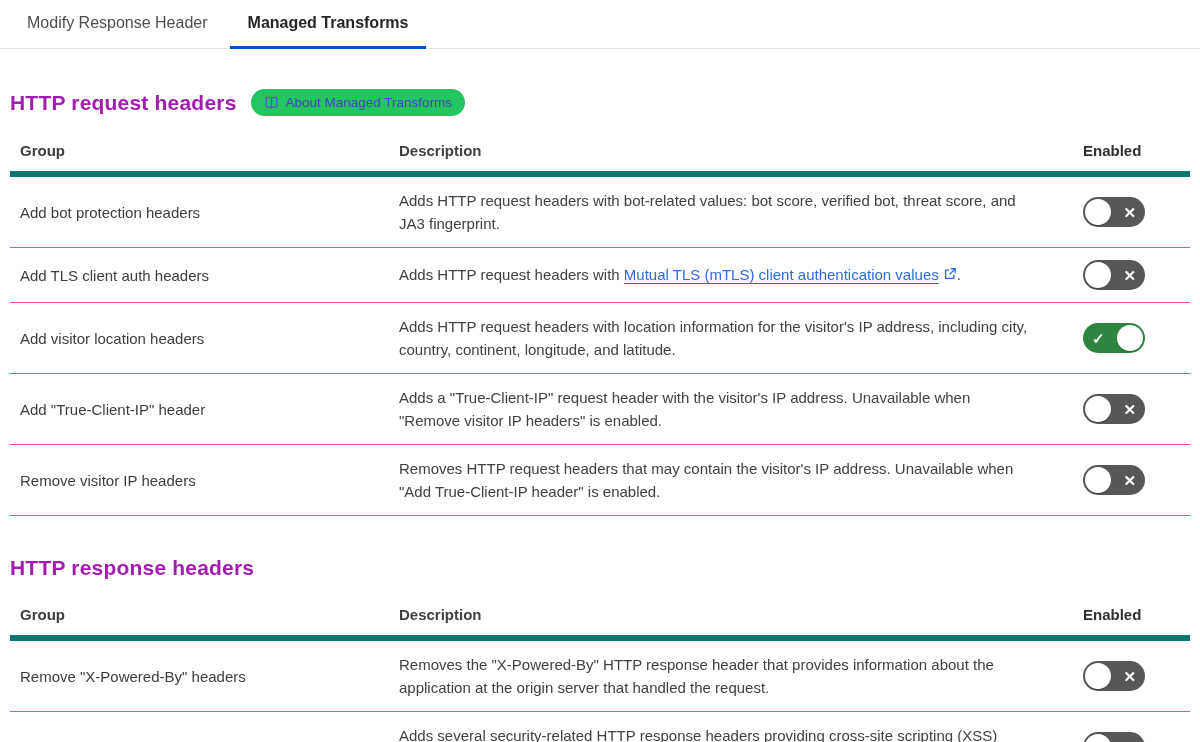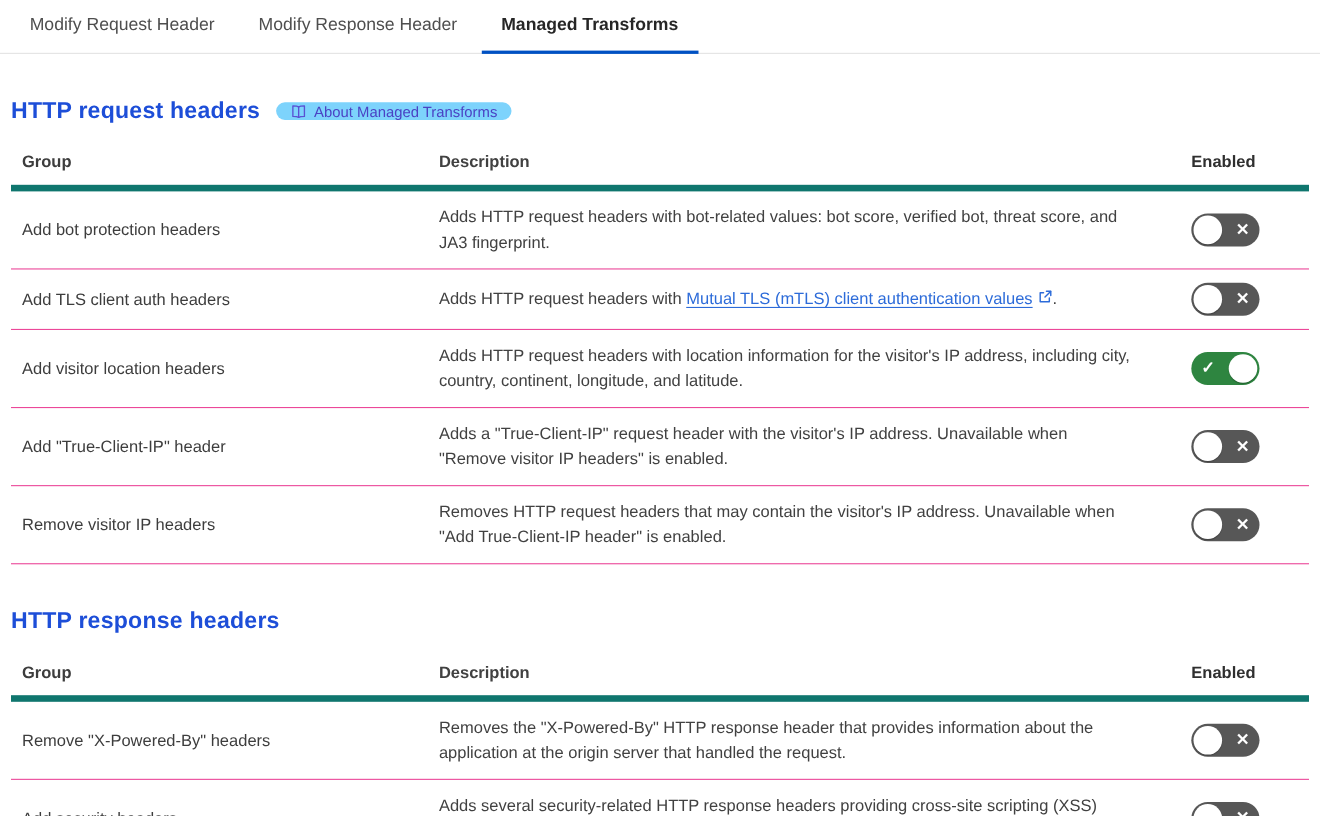--- a/index.html
+++ b/index.html
@@ -9,23 +9,23 @@
   
   .tabbar { display:flex; gap:4px; padding:0 9px; height:49px;
     border-bottom:1px solid #e3e3e3; align-items:stretch; }
   .tab { display:flex; align-items:center; padding:0 18px; font-size:16px;
     color:#4e4e4e; cursor:pointer; border-bottom:3px solid transparent;
     margin-bottom:-1px; white-space:nowrap; }
   .tab.active { color:#262626; font-weight:700; border-bottom-color:#0051c3; }
 
   
   .section-head { display:flex; align-items:center; gap:14px; margin:40px 10px 14px 10px; }
-  .section-title { font-size:21px; font-weight:700; color:#1d4ed8; letter-spacing:.2px; }
-  .badge { display:inline-flex; align-items:center; gap:7px; height:16px;
-    padding:0 13px; border-radius:14px; background:#7dd3fc; color:#4a42c4;
+  .section-title { font-size:21px; font-weight:700; color:#a21caf; letter-spacing:.2px; }
+  .badge { display:inline-flex; align-items:center; gap:7px; height:27px;
+    padding:0 13px; border-radius:14px; background:#22c55e; color:#4a42c4;
     font-size:13.5px; cursor:pointer; }
   .badge svg { display:block; }
 
   
   .table { margin:0 10px; }
   .trow { display:grid; grid-template-columns:363px 1fr 130px;
     border-bottom:1px solid #ec4899; align-items:center; }
   .trow.thead { border-bottom:6px solid #0f766e; }
   .thead .cell { font-weight:700; color:#2f2f2f; font-size:15px; padding-top:9px; padding-bottom:9px; }
   .cell { padding:12px 0; font-size:15px; line-height:23px; }
@@ -51,21 +51,20 @@
     font-size:15px; font-weight:700; line-height:1; }
   .toggle.off .mark { right:9px; }
   .toggle.on  .mark { left:9px; }
   .toggle.off .mark::before { content:"✕"; }
   .toggle.on  .mark::before { content:"✓"; }
 </style>
 </head>
 <body>
 
 <nav class="tabbar">
-  <div class="tab">Modify Request Header</div>
   <div class="tab">Modify Response Header</div>
   <div class="tab active">Managed Transforms</div>
 </nav>
 
 <div class="section-head">
   <h2 class="section-title">HTTP request headers</h2>
   <span class="badge">
     <span>
       <svg width="15" height="15" viewBox="0 0 16 16" fill="none" stroke="#5a51d3" stroke-width="1.3" stroke-linejoin="round">
         <path d="M8 3.4C7 2.6 5.4 2.4 2.4 2.4v10.2c3 0 4.6.2 5.6 1 1-.8 2.6-1 5.6-1V2.4c-3 0-4.6.2-5.6 1z"></path>

